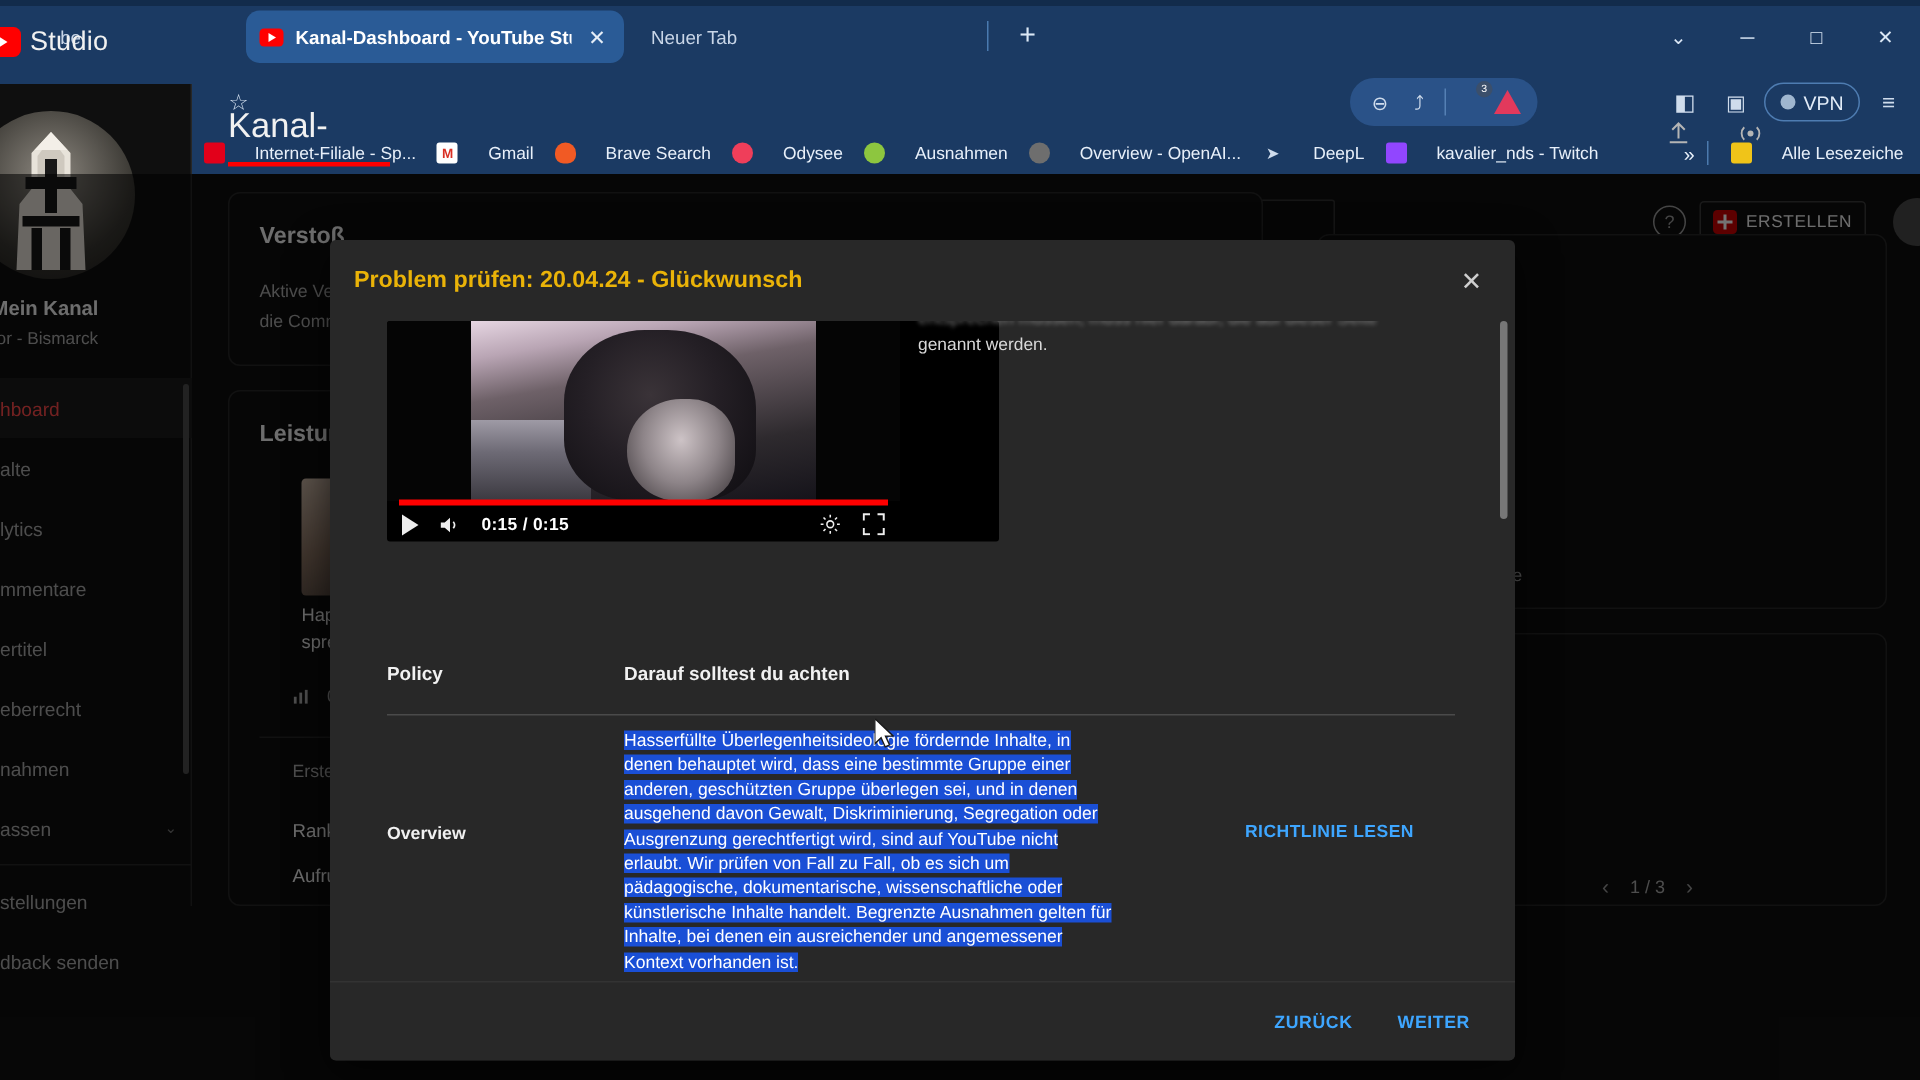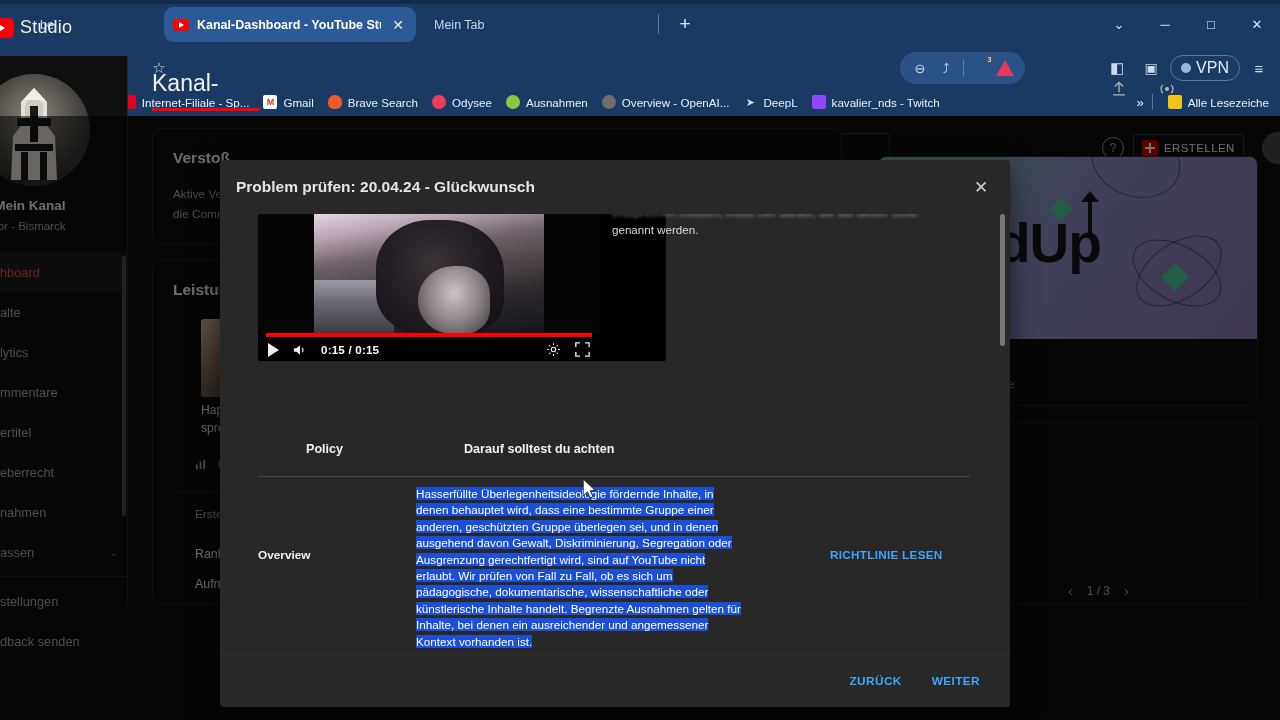--- a/index.html
+++ b/index.html
@@ -106,30 +106,30 @@
     width: 0; height: 0; border-left: 9px solid transparent; border-right: 9px solid transparent;
     border-bottom: 16px solid #e2395c;
   }
   .right-tools {
     position: absolute; right: 6px; top: 52px; height: 32px; display: flex;
     align-items: center; gap: 4px;
   }
   .vpn-pill {
     display: flex; align-items: center; gap: 5px; height: 26px;
     border: 1px solid #4e7cb1; border-radius: 14px; padding: 0 10px;
-    color: #e2ecf8; font-size: 16px;
+    color: #e2ecf8; font-size: 13px;
   }
   .vpn-dot { width: 10px; height: 10px; border-radius: 50%; background: #9fb6cf; }
 
   .bookmarks {
     position: absolute; top: 88px; left: 0; width: 1280px; height: 28px;
     background: #1b3a63; display: flex; align-items: center; padding-left: 0px; gap: 0;
   }
   .bm {
-    display: flex; align-items: center; gap: 6px; height: 22px;
+    display: flex; align-items: center; gap: 20px; height: 22px;
     padding: 0 7px; color: #e8f0fa; font-size: 11.6px; white-space: nowrap;
   }
   .bm-ico { width: 14px; height: 14px; flex: 0 0 auto; display:flex; align-items:center; justify-content:center; border-radius:2px; font-size:9px; color:#fff; }
   .bm-overflow { margin-left: auto; display:flex; align-items:center; gap:8px; padding-right:4px; }
   .bm-divider { width:1px; height:16px; background:#4c7aae; }
 
   
   .page {
     position: absolute; top: 116px; left: 0; width: 1280px; height: 604px;
     background: #0f0f0f; overflow: hidden;
@@ -296,21 +296,21 @@
   }
   .modal {
     position: absolute; left: 220px; top: 160px; width: 790px; height: 547px;
     background: #282828; border-radius: 4px; box-shadow: 0 8px 28px rgba(0,0,0,.6);
     overflow: hidden;
   }
   .modal-head {
     position: absolute; left: 0; top: 0; width: 790px; height: 54px;
     display: flex; align-items: center; padding: 0 16px;
   }
-  .modal-title { color: #e5e5e5; font-size: 15.5px; font-weight: 700; }
+  .modal-title { color: #eab308; font-size: 15.5px; font-weight: 700; }
   .modal-x {
     margin-left: auto; width: 26px; height: 26px; display:flex; align-items:center;
     justify-content:center; color: #cfcfcf; font-size: 17px;
   }
   .modal-body {
     position: absolute; left: 0; top: 54px; width: 790px; height: 440px; overflow: hidden;
   }
   .player {
     position: absolute; left: 38px; top: 0px; width: 408px; height: 147px;
     background: #000; border-radius: 2px; overflow: hidden;
@@ -355,21 +355,21 @@
   .notice-top {
     position: absolute; left: 392px; top: -10px; width: 380px; color: #d9d9d9;
     font-size: 11.6px; line-height: 17px;
   }
   .notice-top .blur { filter: blur(1.4px); opacity:.55; }
 
   .tbl-head {
     position: absolute; left: 38px; top: 228px; width: 712px;
     display: flex; color: #f1f1f1; font-size: 12.6px; font-weight: 700;
   }
-  .th-policy { width: 158px; margin-left: 48px; }
+  .th-policy { width: 158px; }
   .tbl-rule {
     position: absolute; left: 38px; top: 262px; width: 712px; height: 1px; background: #4a4a4a;
   }
   .row-policy {
     position: absolute; left: 38px; top: 334px; color: #f1f1f1; font-size: 11.8px; font-weight: 700;
   }
   .row-text {
     position: absolute; left: 196px; top: 272px; width: 330px;
     font-size: 11.7px; line-height: 16.4px; color: #d9d9d9;
   }
@@ -415,21 +415,21 @@
       <span>be</span>
     </div>
 
     <div class="tab-active">
       <span class="yt-favicon"></span>
       <span class="tab-title">Kanal-Dashboard - YouTube Stu</span>
       <span class="tab-close">✕</span>
     </div>
 
     <div class="tab-new">
-      <span>Mein Tab</span>
+      <span>Neuer Tab</span>
     </div>
     <div class="tab-sep"></div>
     <div class="tab-plus">+</div>
 
     <div class="win-btns">
       <div class="win-btn">⌄</div>
       <div class="win-btn">─</div>
       <div class="win-btn">□</div>
       <div class="win-btn">✕</div>
     </div>
@@ -634,30 +634,20 @@
       <div class="tx-b2">Ranking n</div>
       <div class="tx-b3">Aufrufe</div>
       <div class="num-29">29</div>
       <div class="zero-chk">
         <span>0</span>
         <span class="chk">✔</span>
       </div>
     </div>
 
     <div class="promo">
-      <div class="promo-img">
-        <span class="promo-pill"></span>
-        <span class="promo-arrow"></span>
-        <span class="promo-word">dUp</span>
-        <span class="promo-diamond" style="left:174px;top:44px;"></span>
-        <span class="promo-diamond" style="left:286px;top:110px;width:20px;height:20px;"></span>
-        <span class="promo-ring" style="left:250px;top:88px;width:96px;height:56px;transform:rotate(28deg);"></span>
-        <span class="promo-ring" style="left:252px;top:86px;width:96px;height:56px;transform:rotate(-34deg);"></span>
-        <span class="promo-ring" style="left:212px;top:-30px;width:90px;height:70px;transform:rotate(18deg);"></span>
-      </div>
       <div class="promo-t1">t da</div>
       <div class="promo-t2">r gibt es wieder aktuelle</div>
     </div>
 
     <div class="promo2"></div>
   </div>
 
   <div class="pager">
     <span class="pchev">‹</span>
     <span>1 / 3</span>

